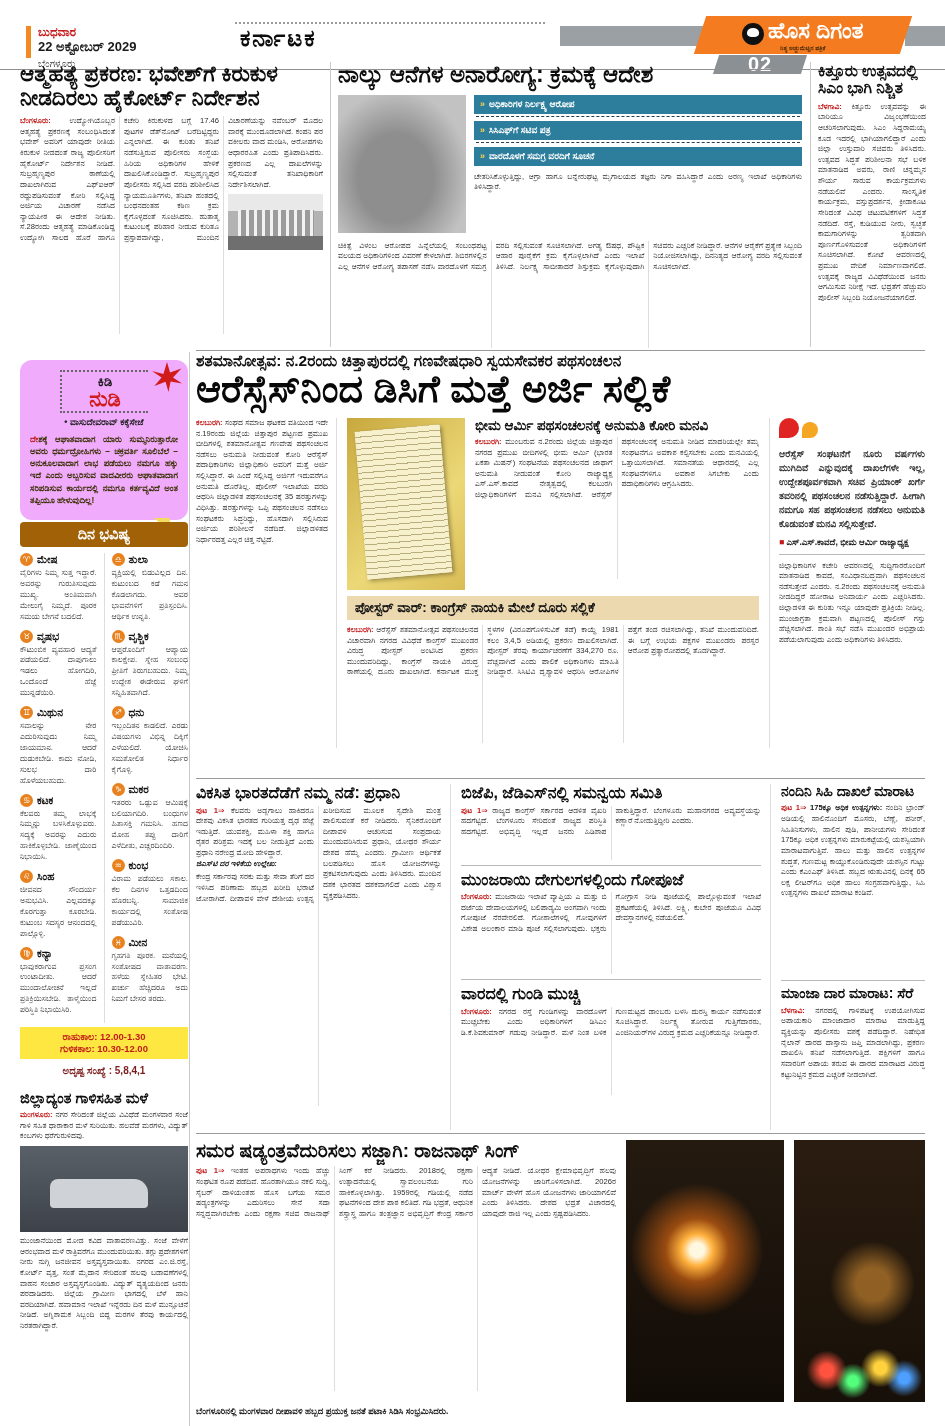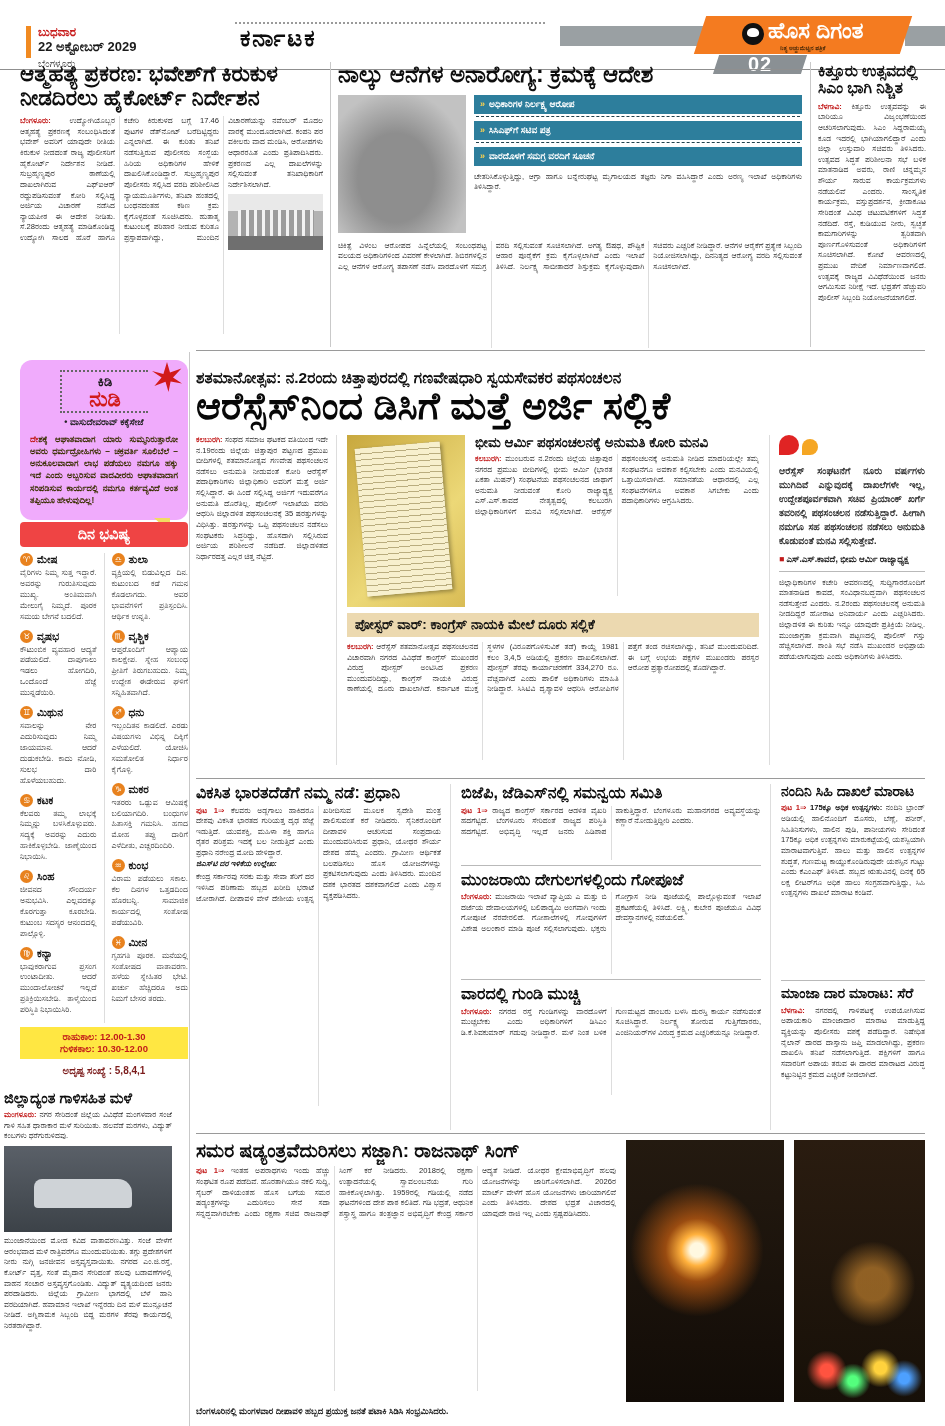--- a/index.html
+++ b/index.html
@@ -66,21 +66,21 @@
   .kidi-t1{font-size:13px;font-weight:900;color:#161616;text-align:center;}
   .kidi-t2{font-size:21px;font-weight:900;color:#d11a1a;text-align:center;line-height:.9;}
   .kidi-title-box{border-left:2px dotted #666;border-top:2px dotted #666;border-bottom:2px dotted #666;width:86px;margin:0 auto;padding:2px 0;}
   .kidi-author{font-size:9px;font-weight:bold;color:#222;text-align:center;margin:4px 0 5px 0;}
   .kidi-body{font-size:8.4px;line-height:1.45;font-weight:bold;color:#3a2f00;text-align:justify;}
   .kidi-body::first-letter{color:#c21a1a;}
   .star{position:absolute;right:6px;top:2px;width:30px;height:30px;background:#d11a1a;
         clip-path:polygon(50% 0,60% 35%,98% 22%,70% 52%,100% 72%,62% 65%,55% 100%,45% 66%,8% 80%,32% 52%,0 30%,38% 40%);}
 
   
-  .horo-head{background:#ef4444;color:#fff;font-size:14.5px;font-weight:900;text-align:center;border-radius:4px;padding:4px 0;}
+  .horo-head{background:#a16207;color:#fff;font-size:14.5px;font-weight:900;text-align:center;border-radius:4px;padding:4px 0;}
   .horo-cols{display:flex;gap:7px;margin-top:6px;}
   .horo-col{flex:1;min-width:0;}
   .horo-col + .horo-col{border-left:1px solid #ddd;padding-left:7px;}
   .sign{margin-bottom:7px;}
   .sign-head{display:flex;align-items:center;gap:4px;margin-bottom:2px;}
   .zicon{width:13px;height:13px;border-radius:50%;background:#e8821e;color:#fff;font-size:8px;line-height:13px;text-align:center;flex:0 0 13px;}
   .zname{font-size:10.5px;font-weight:900;color:#111;}
   .ztext{font-size:7.8px;line-height:1.4;color:#333;text-align:justify;}
   .timebox{background:#ffe742;text-align:center;font-size:9.5px;font-weight:900;color:#c21a1a;padding:4px 2px;margin-top:4px;}
   .lucky{font-size:10px;font-weight:900;color:#7c1d1d;text-align:center;margin-top:6px;}
@@ -289,31 +289,31 @@
           </div>
         </div>
     </div>
     <div class="timebox">
       <div>ರಾಹುಕಾಲ: 12.00-1.30</div>
       <div>ಗುಳಿಕಕಾಲ: 10.30-12.00</div>
     </div>
     <div class="lucky">ಅದೃಷ್ಟ ಸಂಖ್ಯೆ : 5,8,4,1</div>
   </div>
 
-  <div class="abs clip" style="left:4px;top:1090px;width:168px;height:330px;">
+  <div class="abs clip" style="left:20px;top:1090px;width:168px;height:330px;">
     <div class="h-big" style="font-size:14.5px;">ಜಿಲ್ಲಾದ್ಯಂತ ಗಾಳಿಸಹಿತ ಮಳೆ</div>
     <div class="body-txt" style="margin-top:4px;">
       <span class="dateline">ಮಂಗಳೂರು:</span>
       <span>ನಗರ ಸೇರಿದಂತೆ ಜಿಲ್ಲೆಯ ವಿವಿಧೆಡೆ ಮಂಗಳವಾರ ಸಂಜೆ ಗಾಳಿ ಸಹಿತ ಧಾರಾಕಾರ ಮಳೆ ಸುರಿಯಿತು. ಹಲವೆಡೆ ಮರಗಳು, ವಿದ್ಯುತ್ ಕಂಬಗಳು ಧರೆಗುರುಳಿದವು.</span>
     </div>
     <div class="photo ph-car" style="width:168px;height:86px;margin:4px 0;"></div>
     <div class="body-txt">ಮುಂಜಾನೆಯಿಂದ ಮೋಡ ಕವಿದ ವಾತಾವರಣವಿತ್ತು. ಸಂಜೆ ವೇಳೆಗೆ ಆರಂಭವಾದ ಮಳೆ ರಾತ್ರಿವರೆಗೂ ಮುಂದುವರಿಯಿತು. ತಗ್ಗು ಪ್ರದೇಶಗಳಿಗೆ ನೀರು ನುಗ್ಗಿ ಜನಜೀವನ ಅಸ್ತವ್ಯಸ್ತವಾಯಿತು. ನಗರದ ಎಂ.ಜಿ.ರಸ್ತೆ, ಕೋರ್ಟ್ ವೃತ್ತ, ಸಂತೆ ಮೈದಾನ ಸೇರಿದಂತೆ ಹಲವು ಬಡಾವಣೆಗಳಲ್ಲಿ ವಾಹನ ಸಂಚಾರ ಅಸ್ತವ್ಯಸ್ತಗೊಂಡಿತು. ವಿದ್ಯುತ್ ವ್ಯತ್ಯಯದಿಂದ ಜನರು ಪರದಾಡಿದರು. ಜಿಲ್ಲೆಯ ಗ್ರಾಮೀಣ ಭಾಗದಲ್ಲಿ ಬೆಳೆ ಹಾನಿ ವರದಿಯಾಗಿದೆ. ಹವಾಮಾನ ಇಲಾಖೆ ಇನ್ನೆರಡು ದಿನ ಮಳೆ ಮುನ್ಸೂಚನೆ ನೀಡಿದೆ. ಅಗ್ನಿಶಾಮಕ ಸಿಬ್ಬಂದಿ ಬಿದ್ದ ಮರಗಳ ತೆರವು ಕಾರ್ಯದಲ್ಲಿ ನಿರತರಾಗಿದ್ದಾರೆ.</div>
   </div>
 
-  <div class="abs" style="left:196px;top:350px;width:729px;height:424px;border-top:1px solid #9a9a9a;padding-top:18px;box-sizing:border-box;">
+  <div class="abs" style="left:196px;top:350px;width:729px;height:424px;border-top:1px solid #9a9a9a;padding-top:1px;box-sizing:border-box;">
     <div class="kicker">ಶತಮಾನೋತ್ಸವ: ನ.2ರಂದು ಚಿತ್ತಾಪುರದಲ್ಲಿ ಗಣವೇಷಧಾರಿ ಸ್ವಯಸೇವಕರ ಪಥಸಂಚಲನ</div>
     <div class="main-headline">ಆರೆಸ್ಸೆಸ್‌ನಿಂದ ಡಿಸಿಗೆ ಮತ್ತೆ ಅರ್ಜಿ ಸಲ್ಲಿಕೆ</div>
     <div style="display:flex;gap:10px;margin-top:8px;height:330px;">
       <div class="body-txt clip" style="flex:0 0 132px;border-right:1px solid #ddd;padding-right:8px;">
         <span class="dateline">ಕಲಬುರಗಿ:</span>
         <span>ಸಂಘದ ಸಮಾಜ ಘಟಕದ ವತಿಯಿಂದ ಇದೇ ನ.19ರಂದು ಜಿಲ್ಲೆಯ ಚಿತ್ತಾಪುರ ಪಟ್ಟಣದ ಪ್ರಮುಖ ಬೀದಿಗಳಲ್ಲಿ ಶತಮಾನೋತ್ಸವ ಗಣವೇಷ ಪಥಸಂಚಲನ ನಡೆಸಲು ಅನುಮತಿ ನೀಡುವಂತೆ ಕೋರಿ ಆರೆಸ್ಸೆಸ್ ಪದಾಧಿಕಾರಿಗಳು ಜಿಲ್ಲಾಧಿಕಾರಿ ಅವರಿಗೆ ಮತ್ತೆ ಅರ್ಜಿ ಸಲ್ಲಿಸಿದ್ದಾರೆ. ಈ ಹಿಂದೆ ಸಲ್ಲಿಸಿದ್ದ ಅರ್ಜಿಗೆ ಇದುವರೆಗೂ ಅನುಮತಿ ದೊರೆತಿಲ್ಲ. ಪೊಲೀಸ್ ಇಲಾಖೆಯ ವರದಿ ಆಧರಿಸಿ ಜಿಲ್ಲಾಡಳಿತ ಪಥಸಂಚಲನಕ್ಕೆ 35 ಷರತ್ತುಗಳನ್ನು ವಿಧಿಸಿತ್ತು. ಷರತ್ತುಗಳನ್ನು ಒಪ್ಪಿ ಪಥಸಂಚಲನ ನಡೆಸಲು ಸಂಘಟಕರು ಸಿದ್ಧರಿದ್ದು, ಹೊಸದಾಗಿ ಸಲ್ಲಿಸಿರುವ ಅರ್ಜಿಯ ಪರಿಶೀಲನೆ ನಡೆದಿದೆ. ಜಿಲ್ಲಾಡಳಿತದ ನಿರ್ಧಾರದತ್ತ ಎಲ್ಲರ ಚಿತ್ತ ನೆಟ್ಟಿದೆ.</span>
       </div>
       <div class="clip" style="flex:1;min-width:0;">
         <div style="display:flex;gap:10px;">
           <div class="photo doc-photo" style="flex:0 0 118px;height:172px;">

